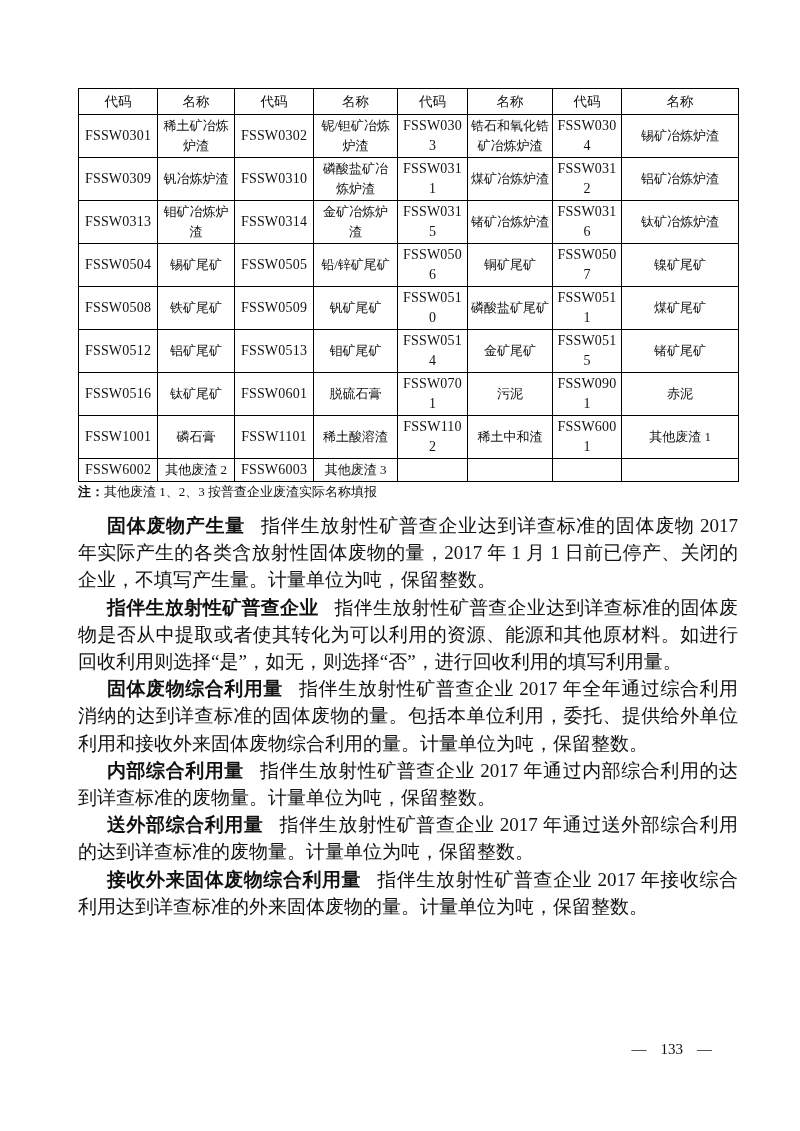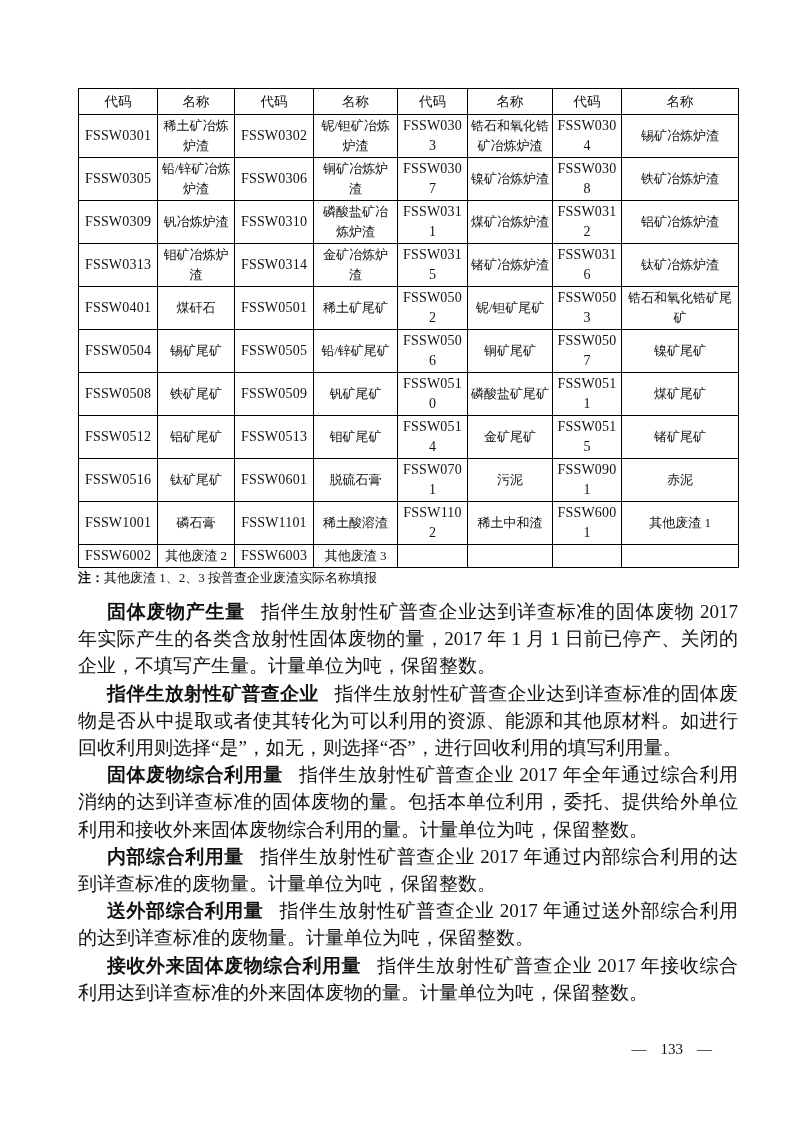--- a/index.html
+++ b/index.html
@@ -116,60 +116,40 @@
             <td class="code-cell">FSSW0301</td>
             <td class="name-cell">稀土矿冶炼炉渣</td>
             <td class="code-cell">FSSW0302</td>
             <td class="name-cell">铌/钽矿冶炼炉渣</td>
             <td class="code-cell">FSSW0303</td>
             <td class="name-cell">锆石和氧化锆矿冶炼炉渣</td>
             <td class="code-cell">FSSW0304</td>
             <td class="name-cell">锡矿冶炼炉渣</td>
           </tr>
           <tr>
-            <td class="code-cell">FSSW0305</td>
-            <td class="name-cell">铅/锌矿冶炼炉渣</td>
-            <td class="code-cell">FSSW0306</td>
-            <td class="name-cell">铜矿冶炼炉渣</td>
-            <td class="code-cell">FSSW0307</td>
-            <td class="name-cell">镍矿冶炼炉渣</td>
-            <td class="code-cell">FSSW0308</td>
-            <td class="name-cell">铁矿冶炼炉渣</td>
-          </tr>
-          <tr>
             <td class="code-cell">FSSW0309</td>
             <td class="name-cell">钒冶炼炉渣</td>
             <td class="code-cell">FSSW0310</td>
             <td class="name-cell">磷酸盐矿冶炼炉渣</td>
             <td class="code-cell">FSSW0311</td>
             <td class="name-cell">煤矿冶炼炉渣</td>
             <td class="code-cell">FSSW0312</td>
             <td class="name-cell">铝矿冶炼炉渣</td>
           </tr>
           <tr>
             <td class="code-cell">FSSW0313</td>
             <td class="name-cell">钼矿冶炼炉渣</td>
             <td class="code-cell">FSSW0314</td>
             <td class="name-cell">金矿冶炼炉渣</td>
             <td class="code-cell">FSSW0315</td>
             <td class="name-cell">锗矿冶炼炉渣</td>
             <td class="code-cell">FSSW0316</td>
             <td class="name-cell">钛矿冶炼炉渣</td>
           </tr>
           <tr>
-            <td class="code-cell">FSSW0401</td>
-            <td class="name-cell">煤矸石</td>
-            <td class="code-cell">FSSW0501</td>
-            <td class="name-cell">稀土矿尾矿</td>
-            <td class="code-cell">FSSW0502</td>
-            <td class="name-cell">铌/钽矿尾矿</td>
-            <td class="code-cell">FSSW0503</td>
-            <td class="name-cell">锆石和氧化锆矿尾矿</td>
-          </tr>
-          <tr>
             <td class="code-cell">FSSW0504</td>
             <td class="name-cell">锡矿尾矿</td>
             <td class="code-cell">FSSW0505</td>
             <td class="name-cell">铅/锌矿尾矿</td>
             <td class="code-cell">FSSW0506</td>
             <td class="name-cell">铜矿尾矿</td>
             <td class="code-cell">FSSW0507</td>
             <td class="name-cell">镍矿尾矿</td>
           </tr>
           <tr>

